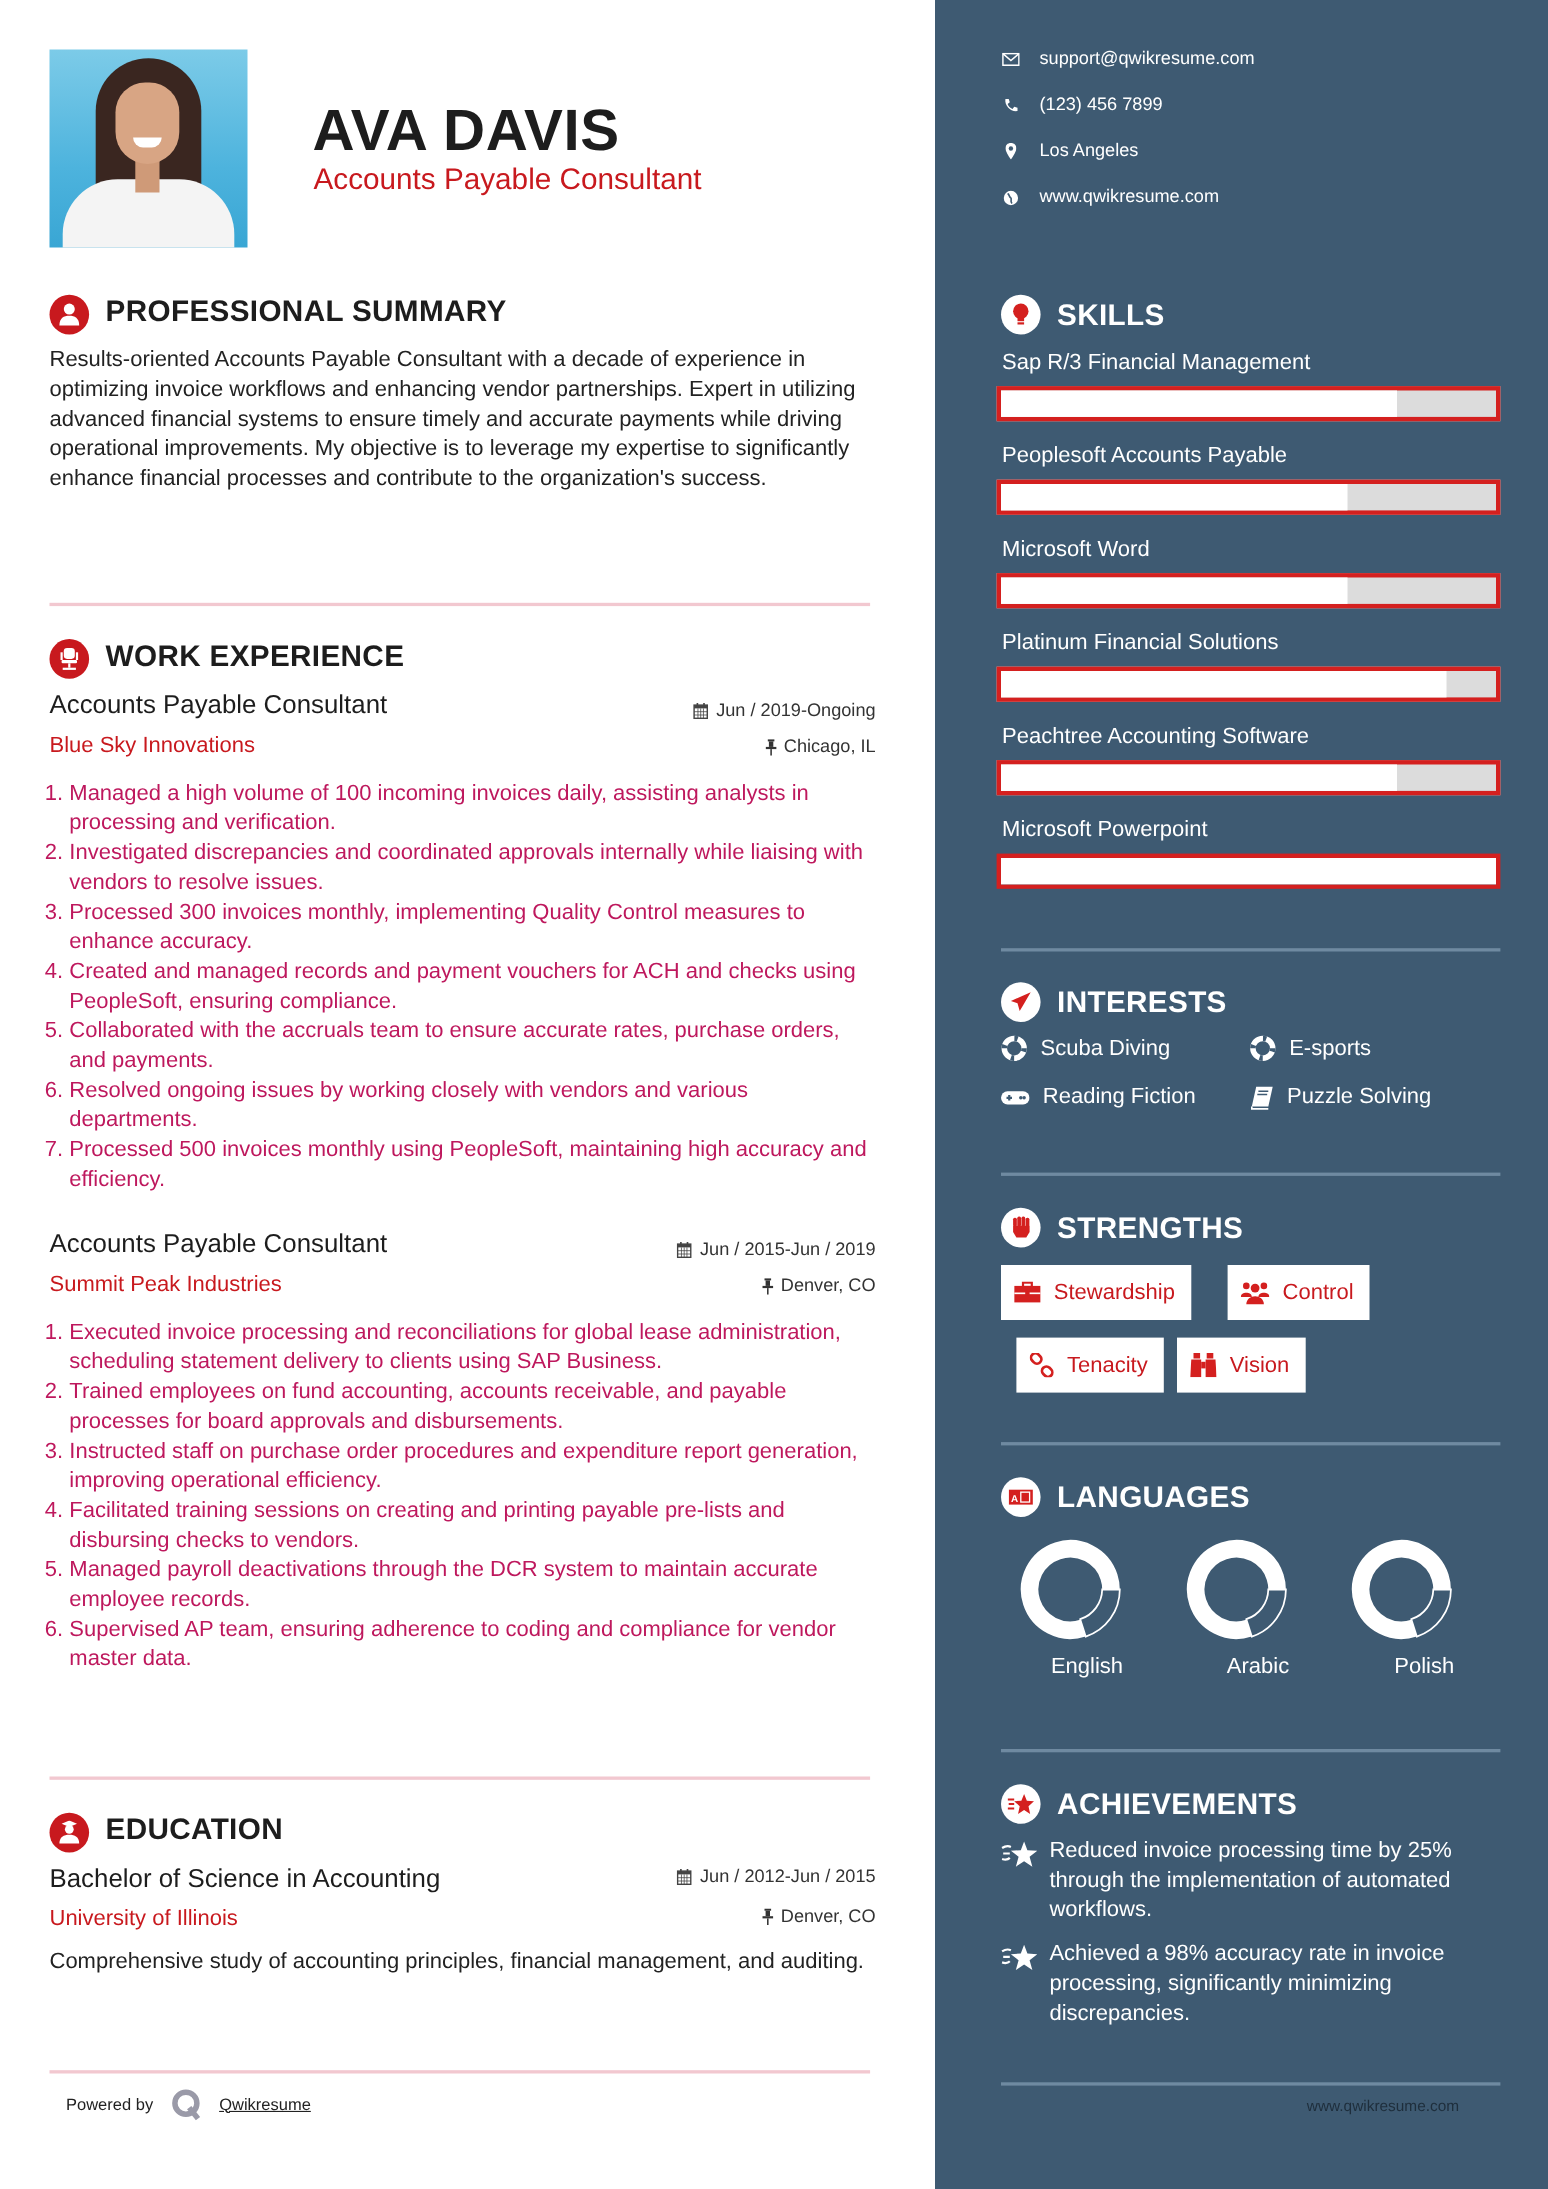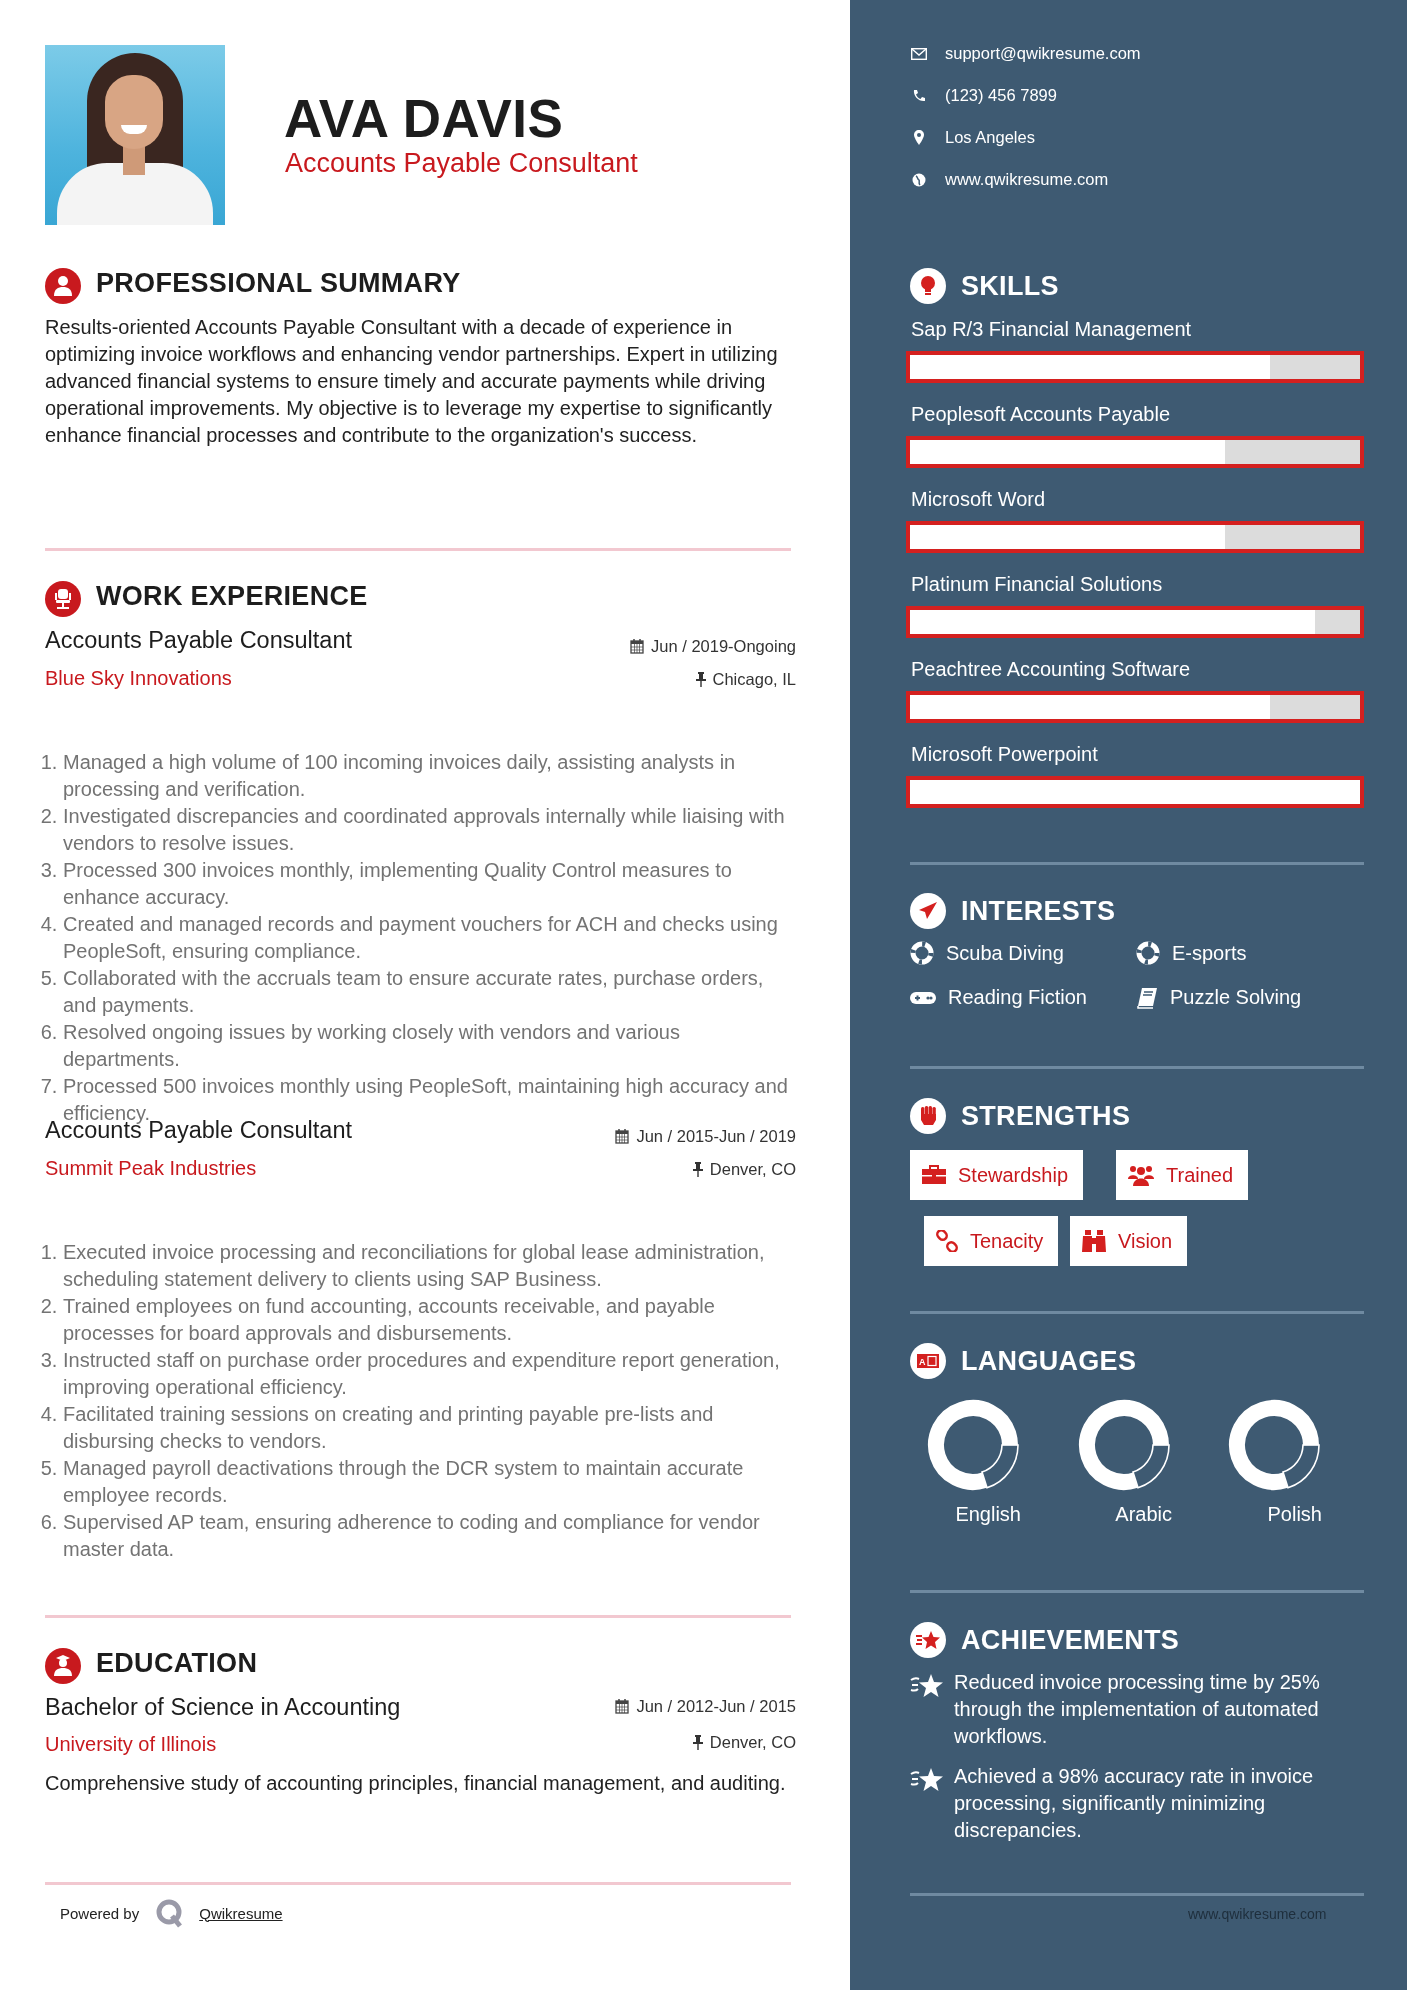--- a/index.html
+++ b/index.html
@@ -26,21 +26,21 @@
   .sec-title { font-size: 27px; font-weight: bold; color: #1d1d1d; letter-spacing: 0.3px; }
 
   .summary { position: absolute; left: 45px; top: 314px; width: 750px; font-size: 20px; line-height: 27px; color: #222; }
   .divider { position: absolute; left: 45px; width: 746px; height: 3px; background: #f2c8d0; }
 
   .job-title { position: absolute; left: 45px; font-size: 23.5px; color: #1d1d1d; }
   .job-company { position: absolute; left: 45px; font-size: 20px; color: #c8191e; }
   .meta { position: absolute; right: 54px; font-size: 16.5px; color: #333; display: flex; align-items: center; }
   .meta svg { margin-right: 7px; }
 
-  ol.duties { position: absolute; left: 45px; width: 755px; font-size: 20px; line-height: 27px; color: #737373; padding-left: 18px; margin-top: 41px; }
+  ol.duties { position: absolute; left: 45px; width: 755px; font-size: 20px; line-height: 27px; color: #be185d; padding-left: 18px; }
   ol.duties li { padding-left: 0; }
 
   .edu-desc { position: absolute; left: 45px; top: 1770px; width: 760px; font-size: 20px; line-height: 27px; }
 
   .powered { position: absolute; left: 60px; top: 1898px; display: flex; align-items: center; font-size: 15px; color: #222; }
   .powered .q-logo { margin: 0 14px 0 16px; }
   .powered a { color: #222; text-decoration: underline; }
 
   
   .contact { position: absolute; left: 60px; display: flex; align-items: center; font-size: 16.5px; color: #fff; justify-content: center; }
@@ -378,21 +378,21 @@
   </div>
   <div class="tag" style="left:266px; top:1150px;">
     <svg width="26" height="22" viewBox="0 0 26 22">
         <circle cx="5" cy="5" r="3" fill="#d4201f"></circle>
         <circle cx="21" cy="5" r="3" fill="#d4201f"></circle>
         <circle cx="13" cy="7" r="4" fill="#d4201f"></circle>
         <path d="M0 15 C0 10 10 10 10 15 Z" fill="#d4201f"></path>
         <path d="M16 15 C16 10 26 10 26 15 Z" fill="#d4201f"></path>
         <path d="M5 22 C5 12 21 12 21 22 Z" fill="#d4201f"></path>
       </svg>
-    <span>Trained</span>
+    <span>Control</span>
   </div>
   <div class="tag" style="left:60px; top:1216px;margin-left:14px;">
     <svg width="22" height="22" viewBox="0 0 22 22">
         <rect x="1" y="1" width="10" height="8" rx="4" transform="rotate(45 6 5)" fill="none" stroke="#d4201f" stroke-width="2.5"></rect>
         <rect x="11" y="13" width="10" height="8" rx="4" transform="rotate(45 16 17)" fill="none" stroke="#d4201f" stroke-width="2.5"></rect>
       </svg>
     <span>Tenacity</span>
   </div>
   <div class="tag" style="left:220px; top:1216px;">
     <svg width="24" height="22" viewBox="0 0 24 22">

